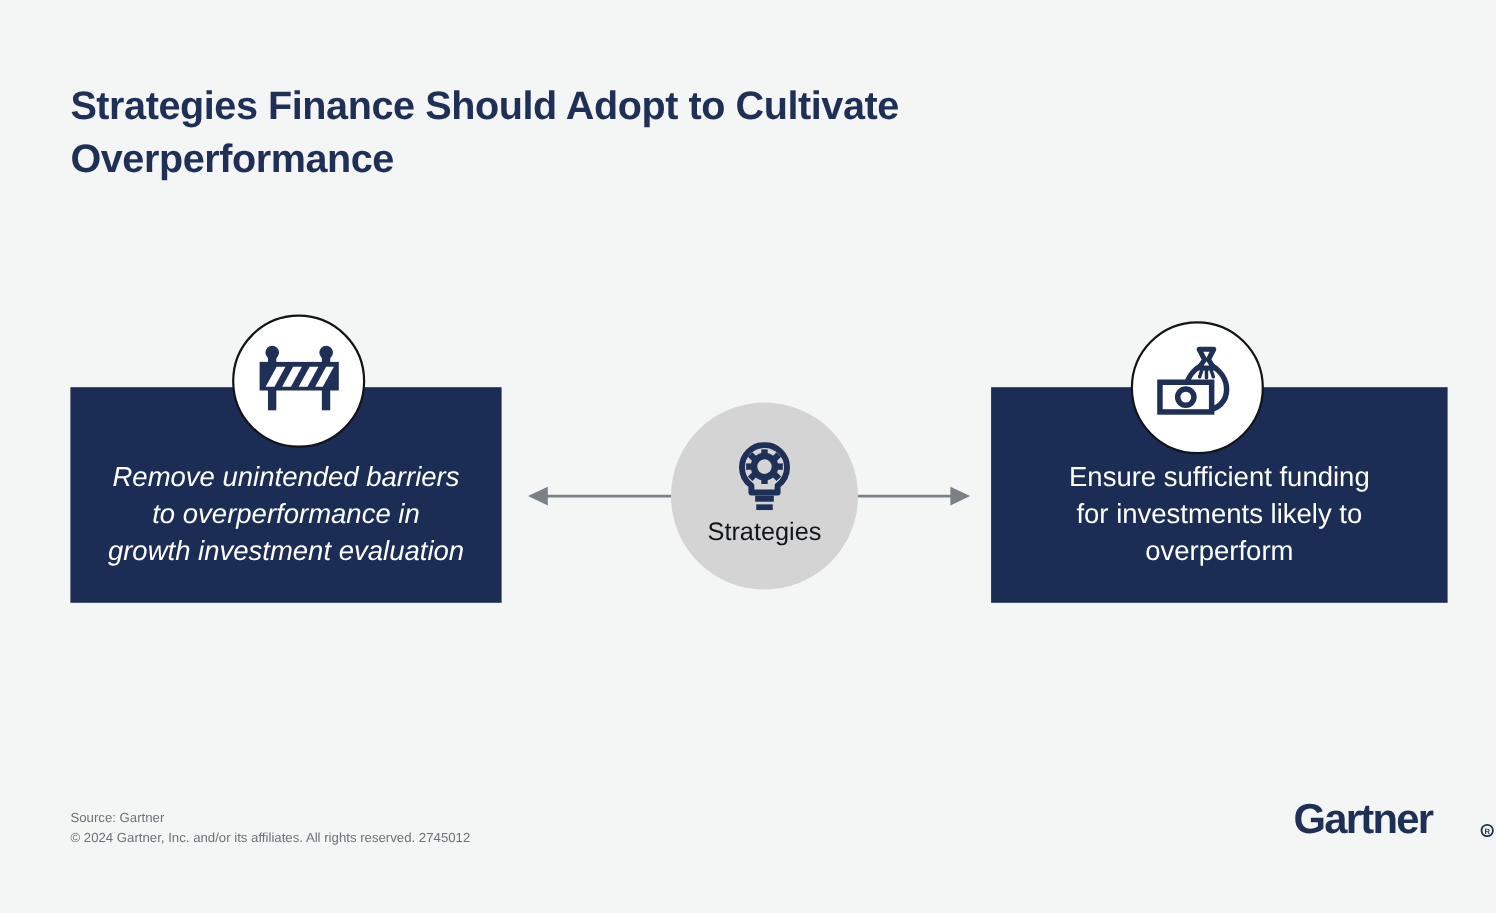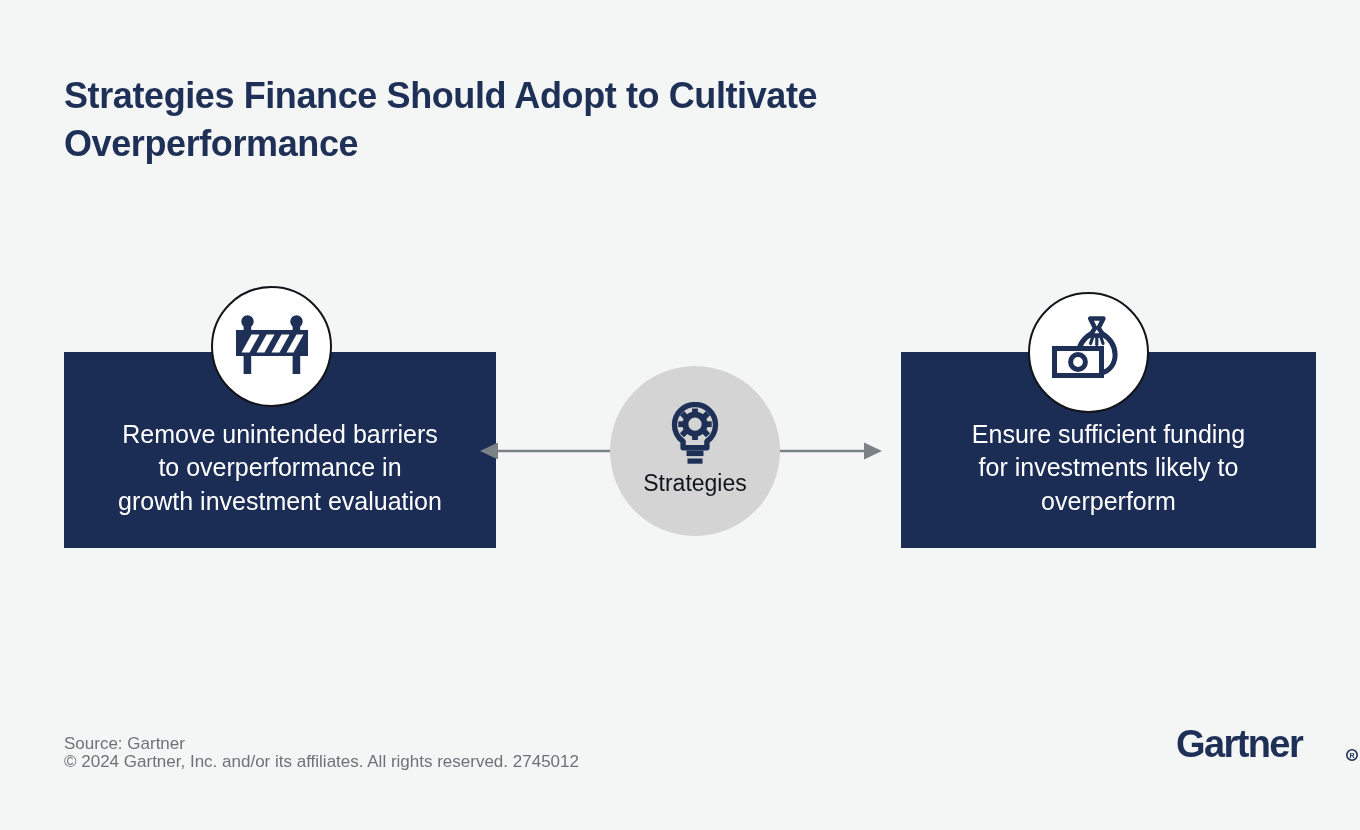--- a/index.html
+++ b/index.html
@@ -39,21 +39,21 @@
   .box {
     position: absolute;
     top: 352px;
     height: 196px;
     background: #1b2d55;
     display: flex;
     align-items: center;
     justify-content: center;
     box-sizing: border-box;
   }
-  .box-left  { left: 64px;  width: 432px; }
+  .box-left  { left: 64px;  width: 392px; font-style: italic; }
   .box-right { left: 881px; width: 415px; margin-left: 20px; }
 
   .box-text {
     color: #ffffff;
     font-size: 25px;
     line-height: 33.5px;
     text-align: center;
     white-space: pre-line;
     padding: 0 8px;
     margin-top: 36px;
@@ -110,21 +110,21 @@
     z-index: 1;
   }
   .conn-left  { left: 478px; width: 140px; }
   .conn-right { left: 772px; width: 112px; }
 
   
   .footer-source {
     position: absolute;
     left: 64px;
     top: 735px;
-    font-size: 17px;
+    font-size: 12px;
     line-height: 17.5px;
     color: #6e7277;
     white-space: pre-line;
   }
   .gartner-logo {
     position: absolute;
     left: 1176px;
     top: 727px;
     line-height: 0;
   }

